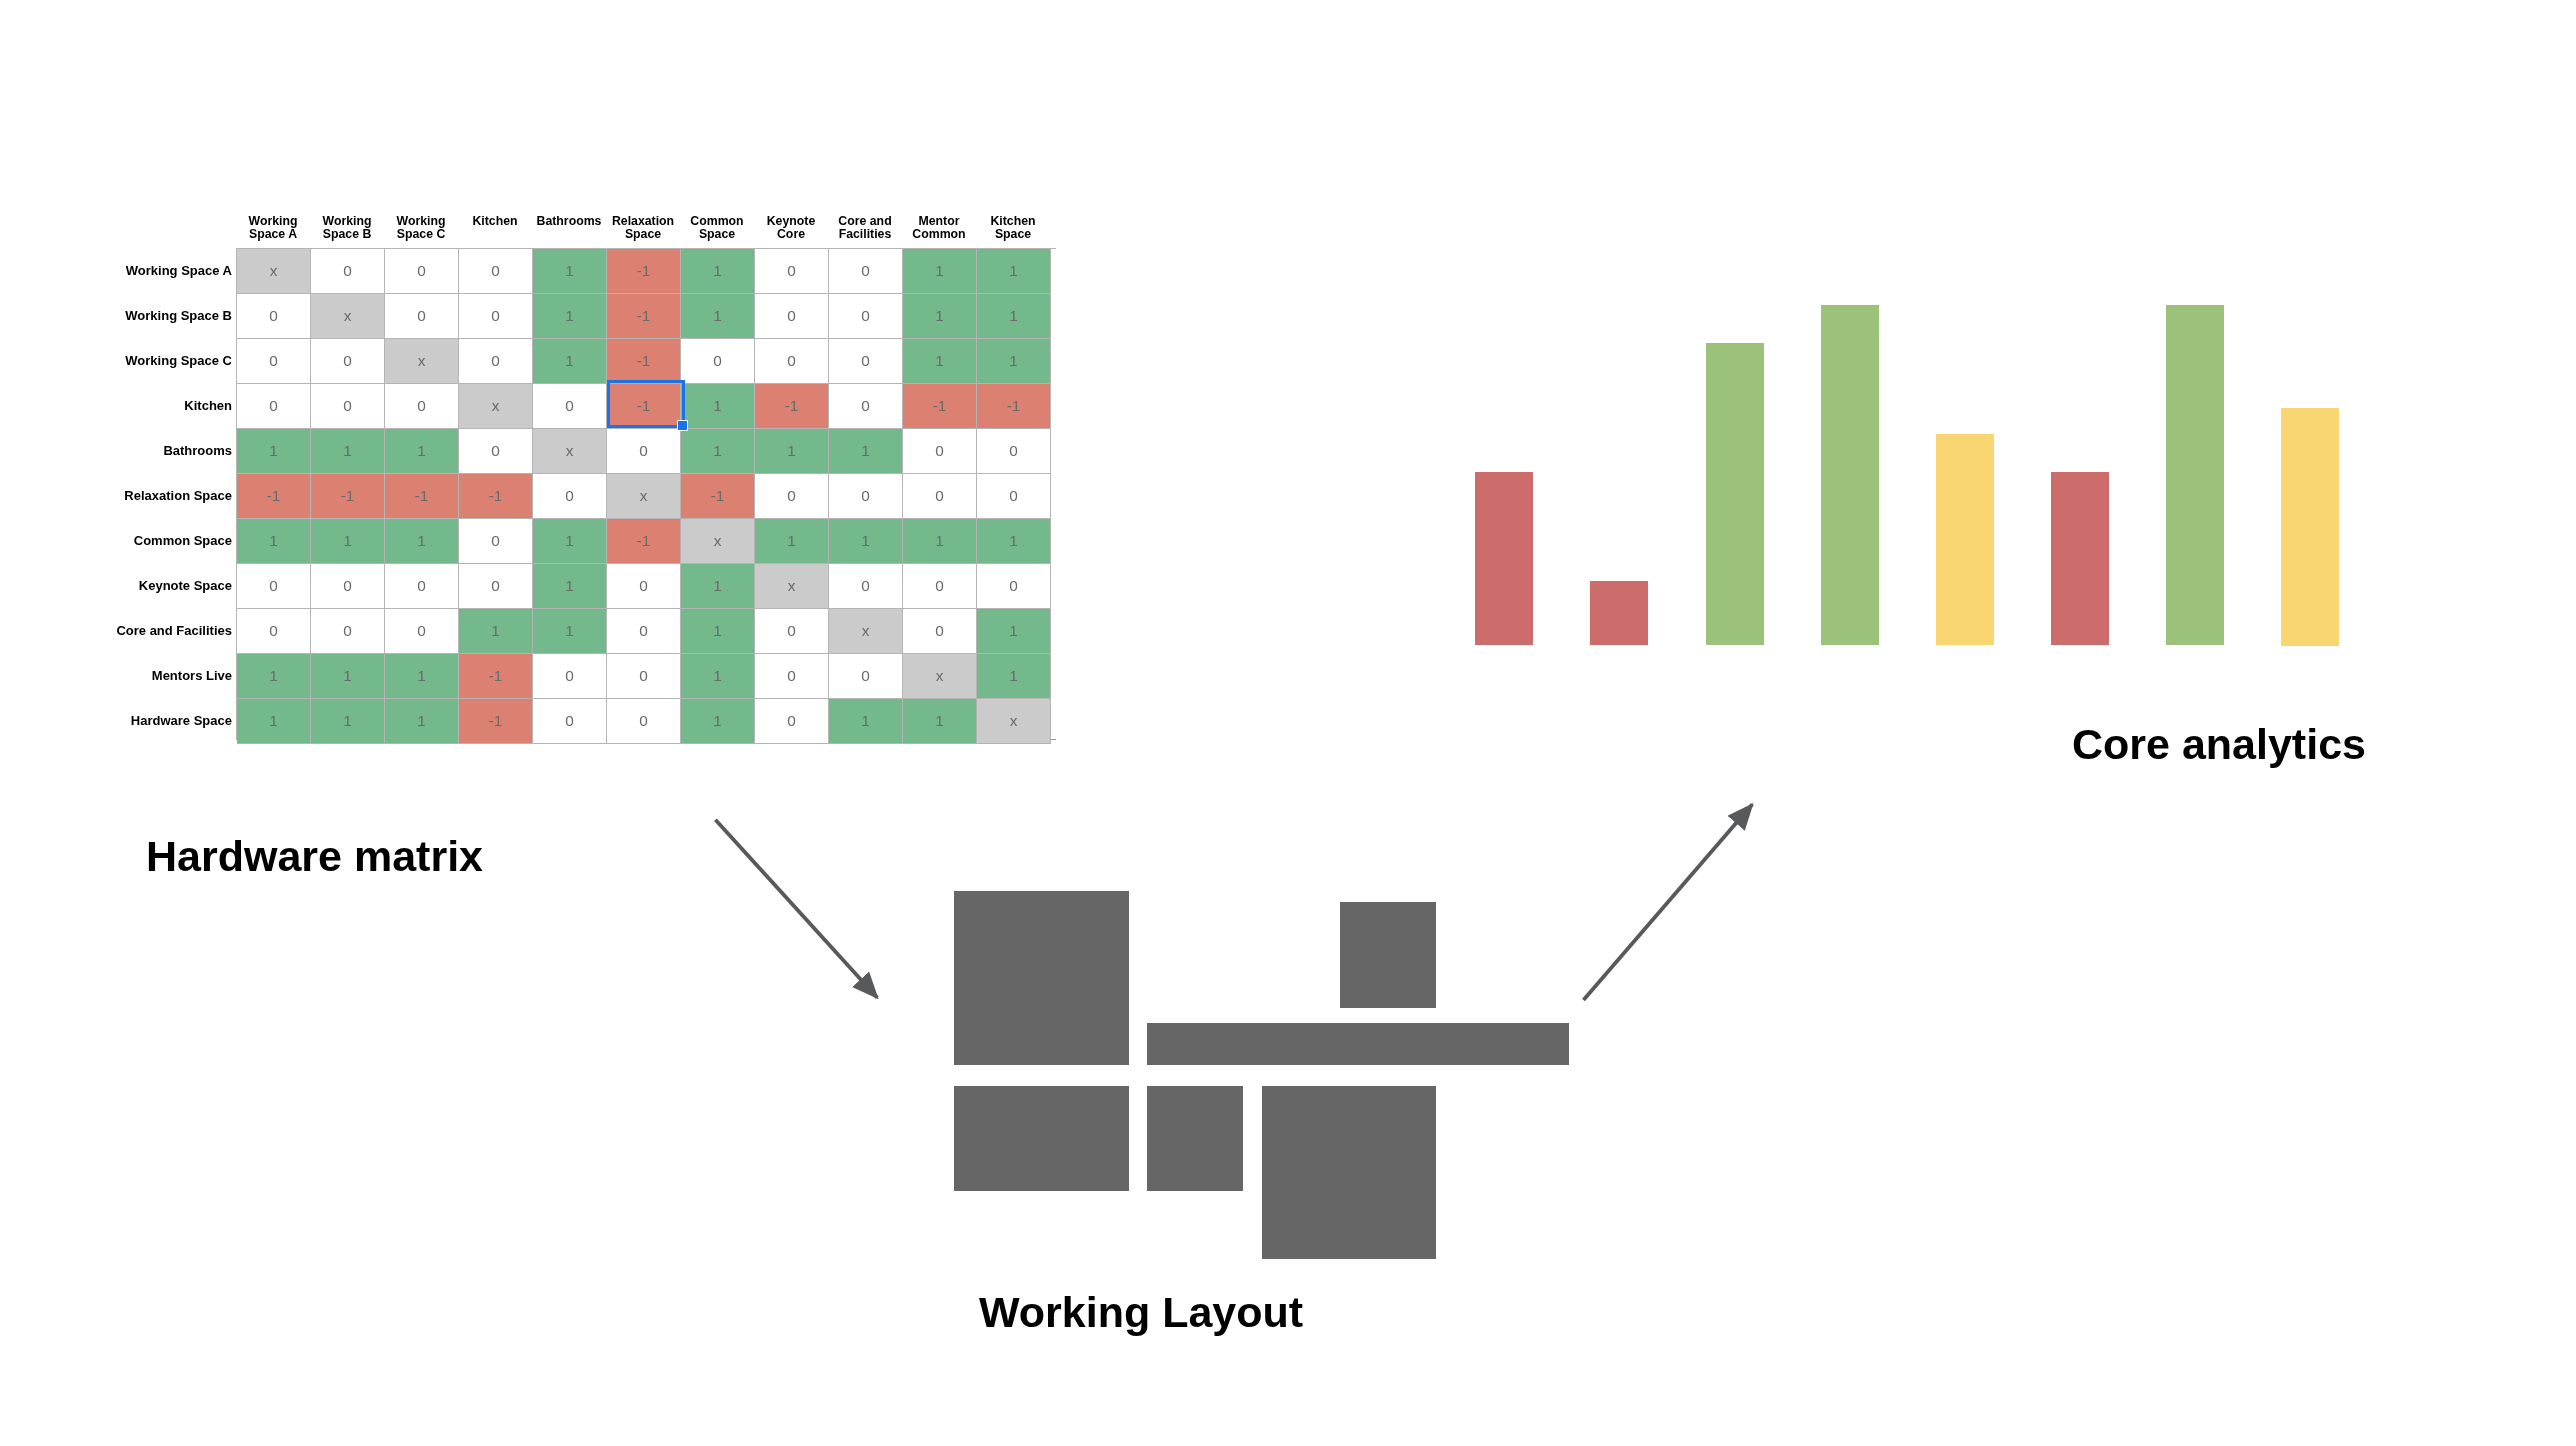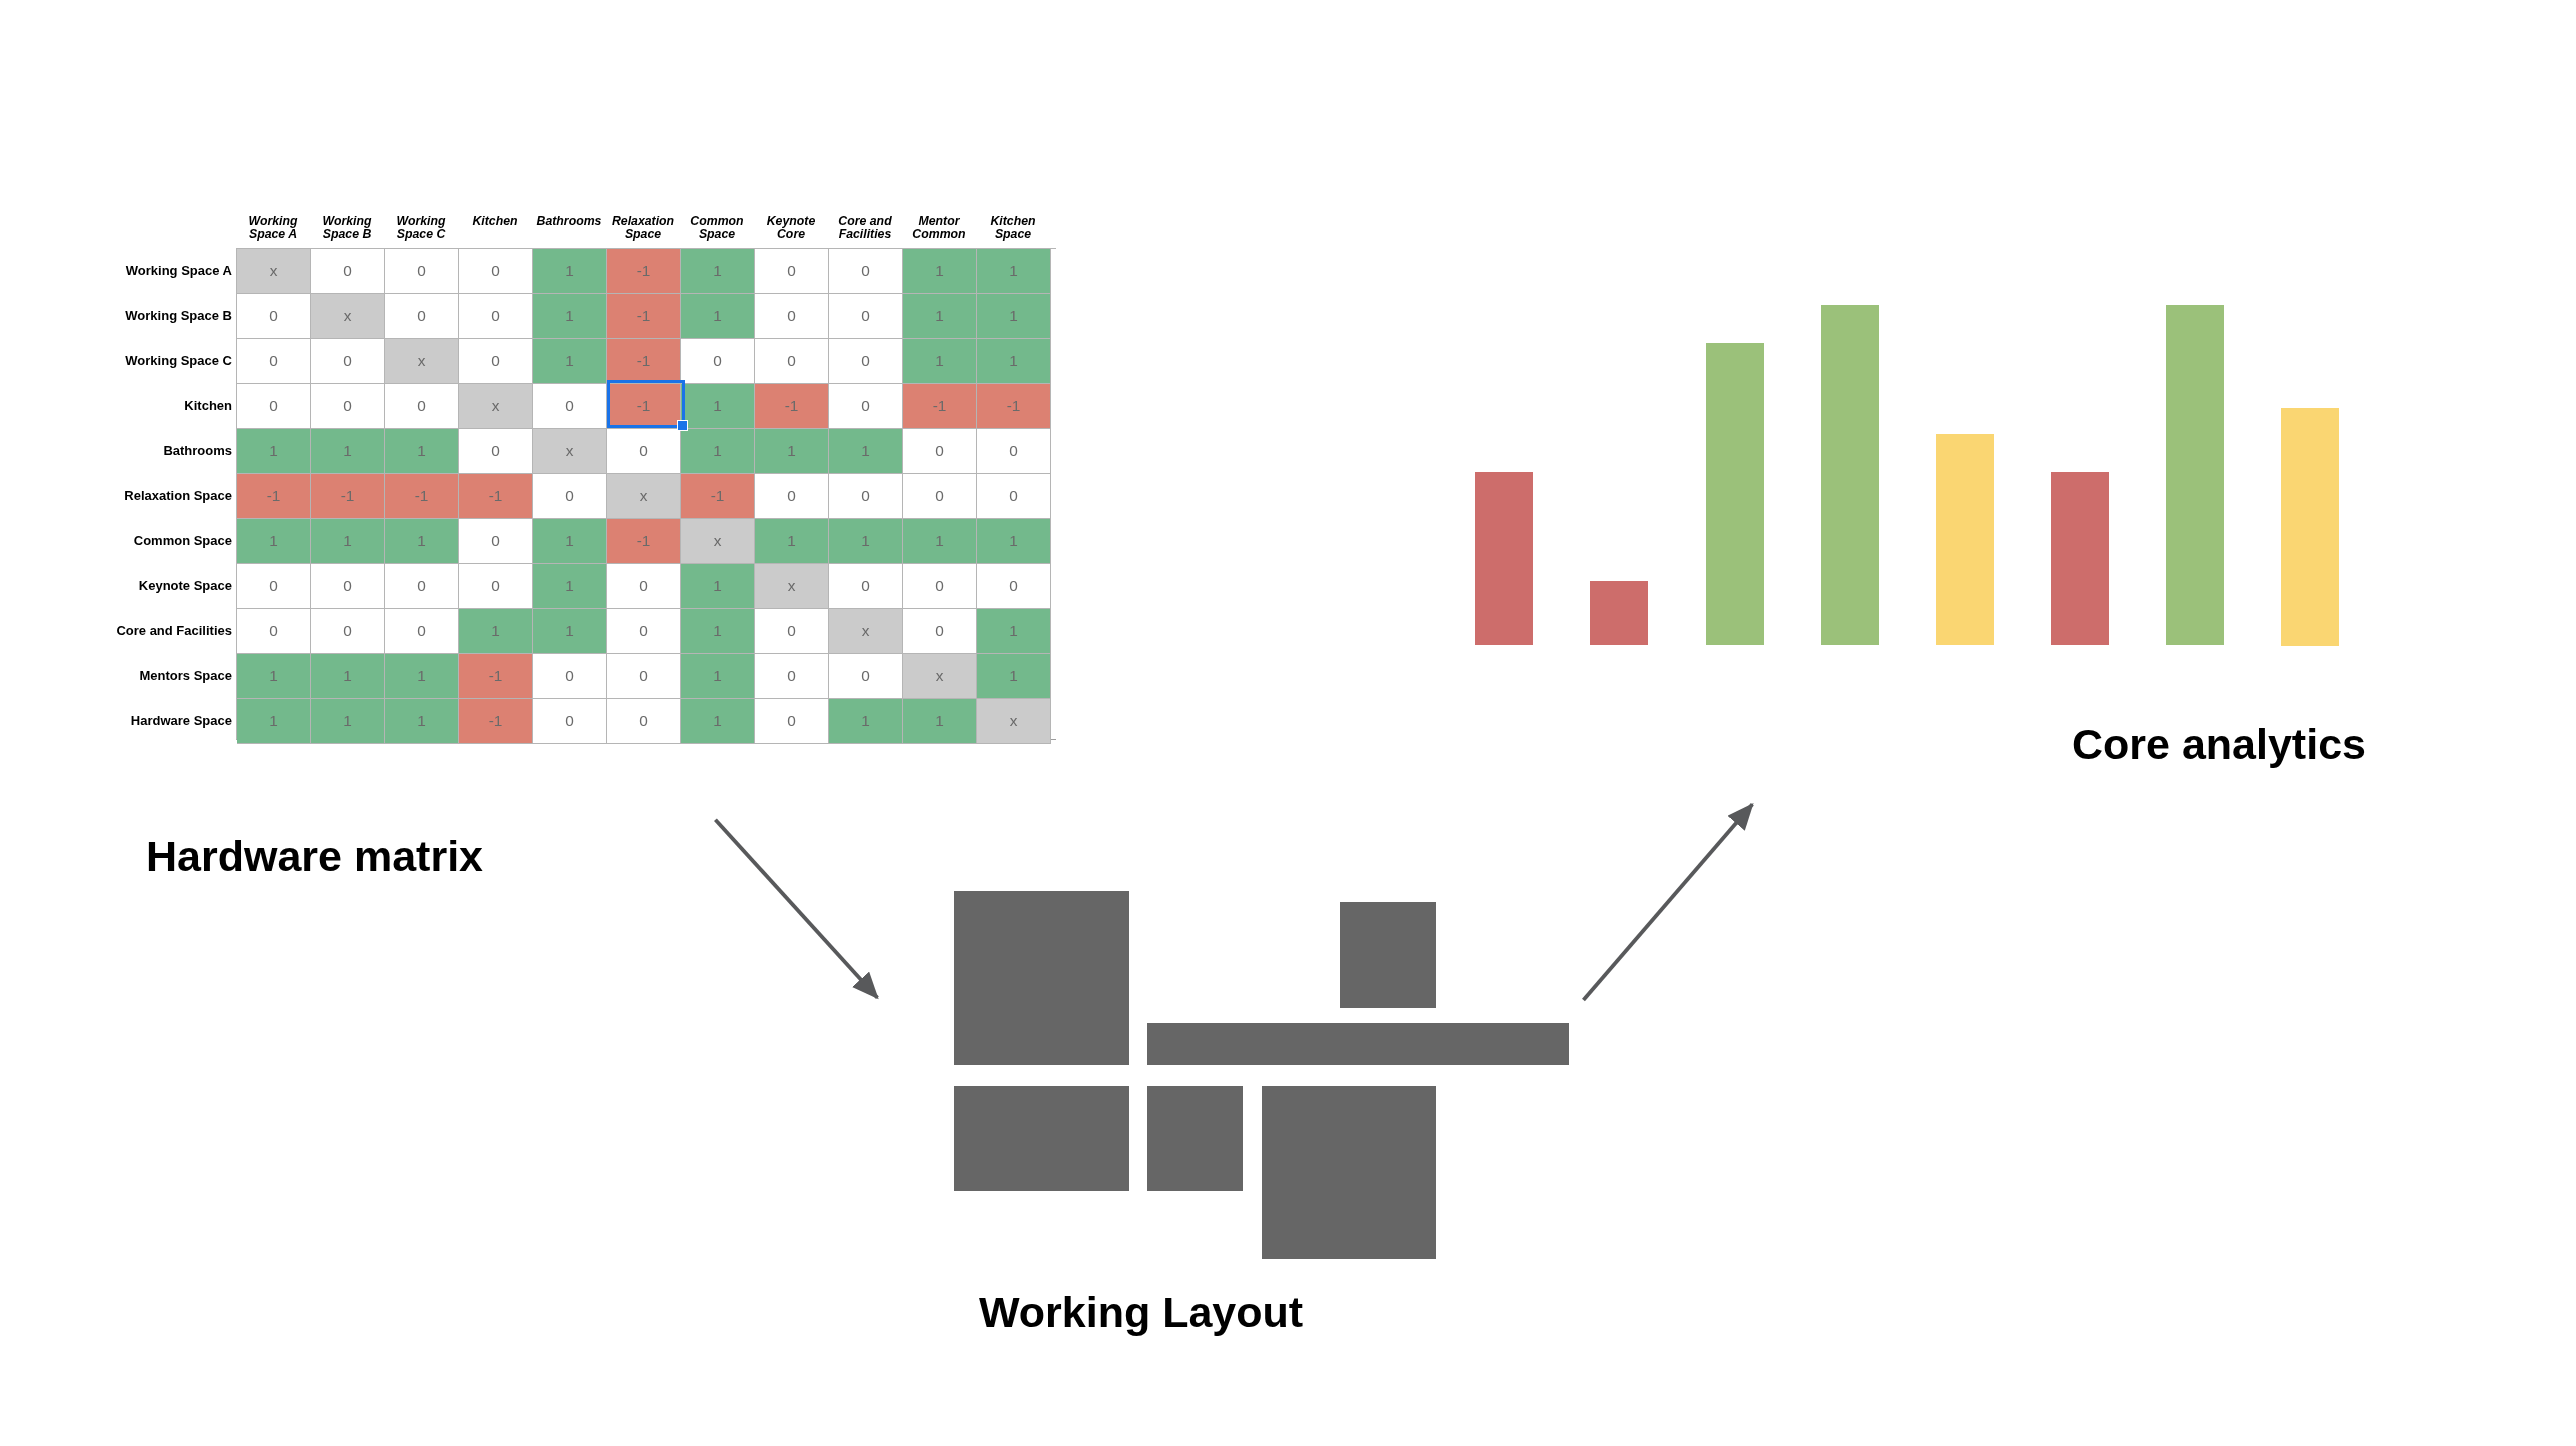--- a/index.html
+++ b/index.html
@@ -1,21 +1,21 @@
 <!DOCTYPE html>
 <html style="font-size:12.3px"><head>
 <meta charset="utf-8">
 <style>
   html,body{margin:0;padding:0;background:#fff;}
   .canvas{position:relative;width:2576px;height:1446px;background:#ffffff;overflow:hidden;
           font-family:"Liberation Sans","DejaVu Sans",sans-serif;}
 
   
   .mx-colheads{position:absolute;left:236px;top:215px;width:819px;height:32px;
-    display:grid;grid-template-columns:repeat(11,74px);font-style:italic;}
+    display:grid;grid-template-columns:repeat(11,74px);}
   .mx-colheads .h{white-space:pre-line;text-align:center;font-weight:bold;color:#000;
     font-size:12.3px;line-height:13px;}
   .mx-rowlabels{position:absolute;left:0;top:248px;width:232px;}
   .mx-rowlabels .r{height:45px;line-height:45px;text-align:right;font-weight:bold;
     color:#000;font-size:13px;white-space:nowrap;}
   .mx-grid{position:absolute;left:236px;top:248px;width:819px;height:490px;
     display:grid;grid-template-columns:repeat(11,74px);grid-auto-rows:45px;
     border-left:0.8px solid #b5b5b5;border-top:0.8px solid #b5b5b5;border-bottom:1.5px solid #9c9c9c;}
   .mx-grid .c{border-right:0.8px solid #b5b5b5;border-bottom:0.8px solid #b5b5b5;
     box-sizing:border-box;display:flex;align-items:center;justify-content:center;
@@ -66,21 +66,21 @@
   <div class="mx-rowlabels" id="mx-rowlabels">
       <div class="r">Working Space A</div>
       <div class="r">Working Space B</div>
       <div class="r">Working Space C</div>
       <div class="r">Kitchen</div>
       <div class="r">Bathrooms</div>
       <div class="r">Relaxation Space</div>
       <div class="r">Common Space</div>
       <div class="r">Keynote Space</div>
       <div class="r">Core and Facilities</div>
-      <div class="r">Mentors Space</div>
+      <div class="r">Mentors Live</div>
       <div class="r">Hardware Space</div>
     </div>
   <div class="mx-grid" id="mx-grid">
       <div class="c" style="background: rgb(203, 203, 203);">x</div>
       <div class="c" style="background: rgb(255, 255, 255);">0</div>
       <div class="c" style="background: rgb(255, 255, 255);">0</div>
       <div class="c" style="background: rgb(255, 255, 255);">0</div>
       <div class="c" style="background: rgb(115, 185, 140);">1</div>
       <div class="c" style="background: rgb(220, 129, 114);">-1</div>
       <div class="c" style="background: rgb(115, 185, 140);">1</div>

